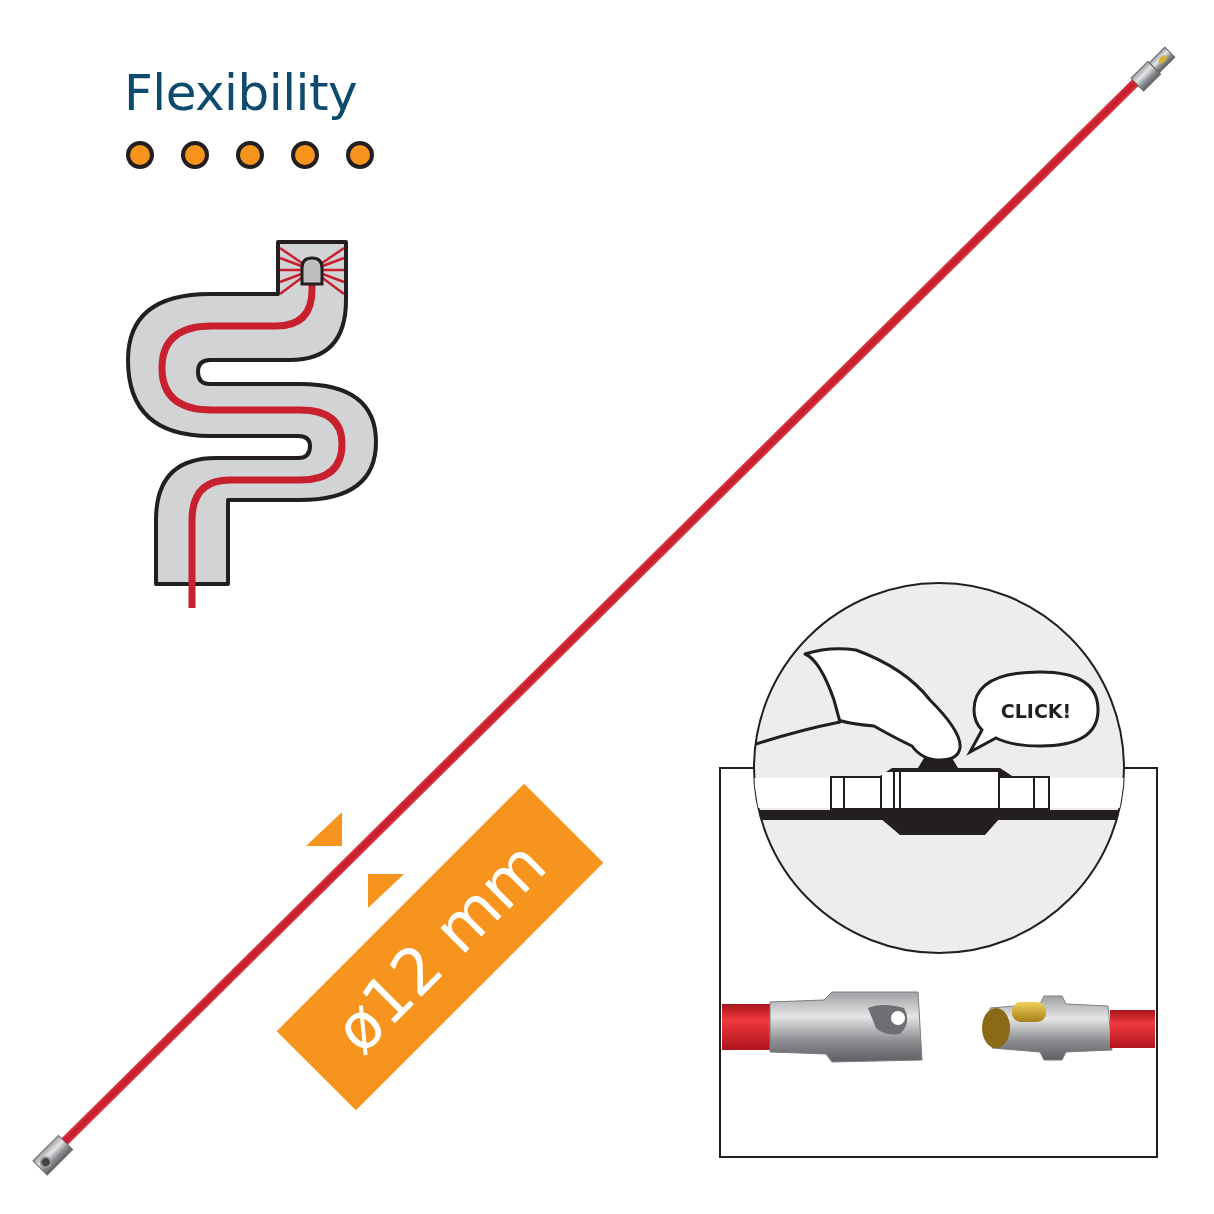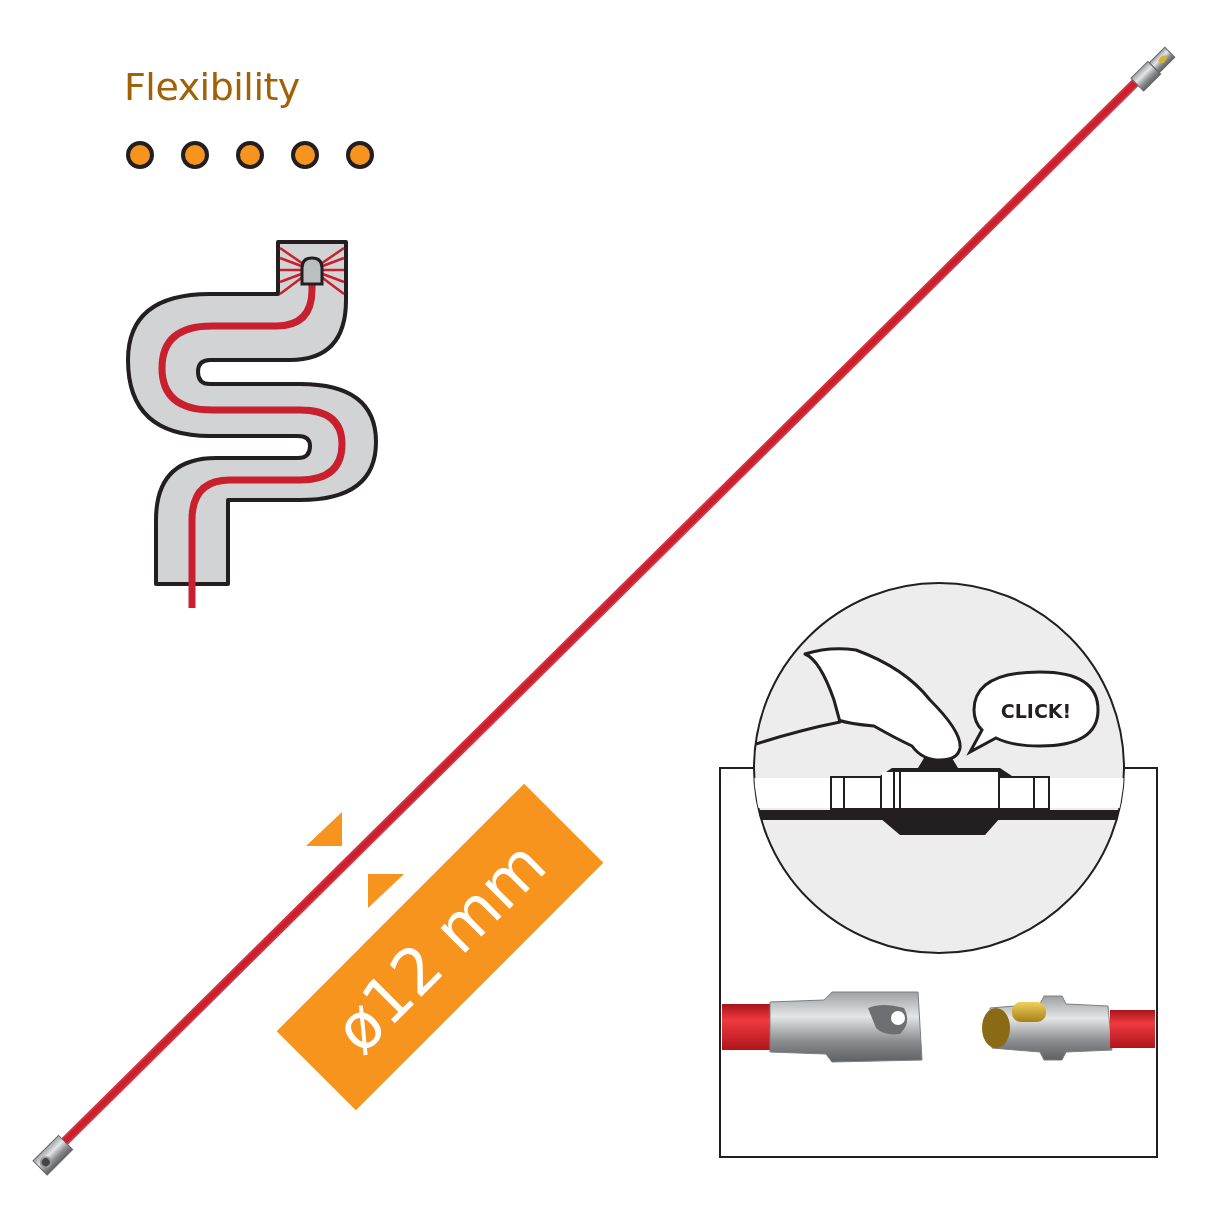--- a/index.html
+++ b/index.html
@@ -1,18 +1,18 @@
 <!DOCTYPE html>
 <html><head>
 <meta charset="utf-8">
 <style>
   html, body { margin:0; padding:0; background:#ffffff; }
   body { width:1214px; height:1214px; position:relative; overflow:hidden; font-family:"DejaVu Sans", sans-serif; }
   .abs { position:absolute; }
-  .title { left:124px; top:68px; font-size:38px; color:#a16207; letter-spacing:-0.5px; font-family:"DejaVu Sans", sans-serif; line-height:1; }
+  .title { left:124px; top:68px; font-size:50px; color:#0c4a6e; letter-spacing:-0.5px; font-family:"DejaVu Sans", sans-serif; line-height:1; }
   .dots { left:126px; top:141px; display:flex; gap:27px; }
   .dot { width:20px; height:20px; border-radius:50%; background:#f7941d; border:4px solid #231f20; box-sizing:content-box; }
   svg.full { position:absolute; left:0; top:0; }
   .badge-text { fill:#ffffff; font-family:"DejaVu Sans", sans-serif; font-size:64px; }
   .click-text { font-family:"DejaVu Sans", sans-serif; font-weight:bold; font-size:19px; fill:#231f20; }
 </style>
 </head>
 <body>
 
 <div class="abs title">Flexibility</div>

